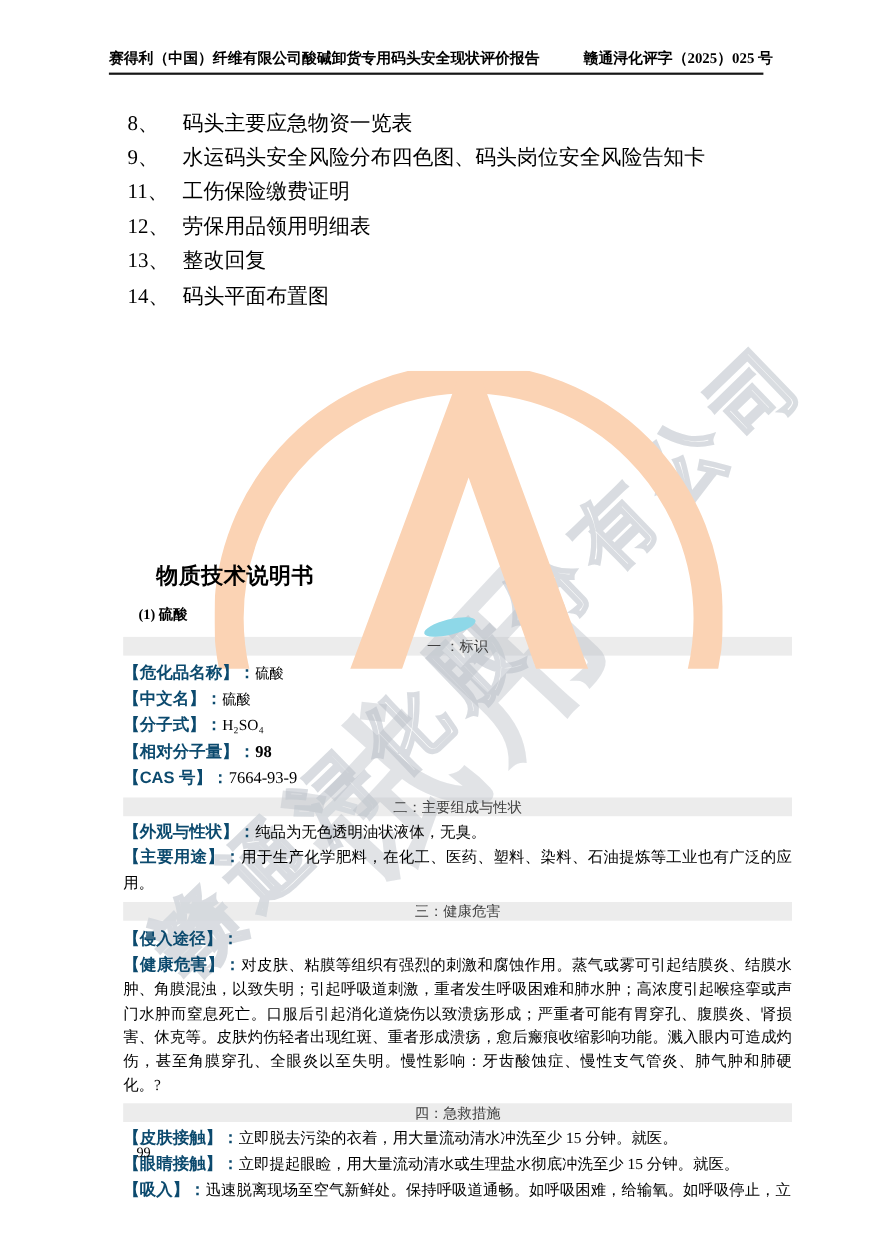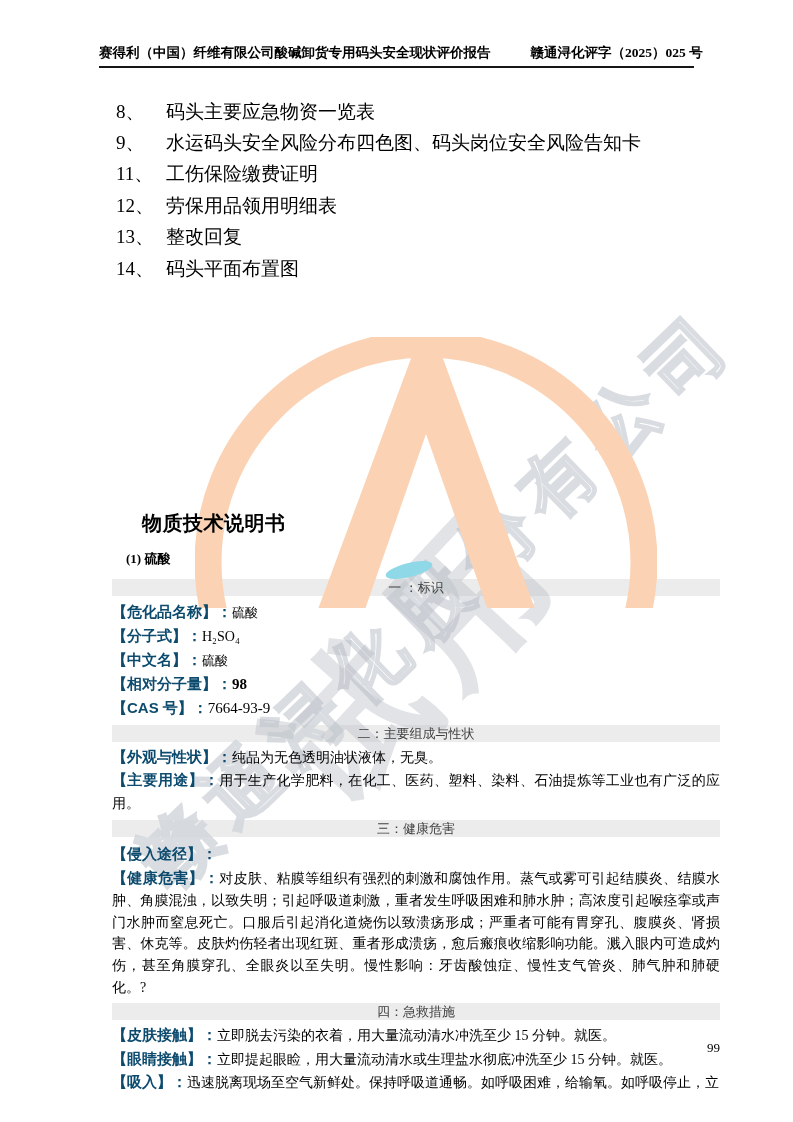--- a/index.html
+++ b/index.html
@@ -52,21 +52,21 @@
             font-size:13px; font-family:"Liberation Sans","DejaVu Sans",sans-serif; color:#404040; }
   .sec { padding:4px 0 5px 0; }
   .row { margin:0; line-height:23px; font-size:14px; text-align:justify; }
   .sec-tight .row { line-height:22.4px; }
   .lbl { font-family:"Liberation Sans","DejaVu Sans",sans-serif; font-weight:bold; font-size:15px; color:#0c4a6e; }
   .val {}
   .val-sm { font-size:13px; }
   .val-b  { font-weight:bold; font-size:15px; }
   .para .row { line-height:21.7px; }
   
-  .pagenum { position:absolute; left:112px; top:1040px; width:608px; text-align:right; font-size:13px; }
+  .pagenum { position:absolute; left:124px; top:1040px; width:608px; text-align:left; font-size:13px; }
 </style>
 </head>
 <body>
 
 <div class="page">
 
   <div class="wm-layer">
     <div class="wm-company">赣通浔化股份有公司</div>
     <div class="wm-trial">试用</div>
     <div class="wm-logo-clip">
@@ -113,22 +113,22 @@
   <h2 class="msds-title z2" style="margin:0;">物质技术说明书</h2>
   <h3 class="msds-sub z2" style="margin:0;">(1) 硫酸</h3>
 
   <div class="msds">
 
     <div class="banner">
       <span class="z2">一 ：标识</span>
     </div>
     <div class="sec">
       <p class="row z2"><span class="lbl">【危化品名称】：</span><span class="val val-sm">硫酸</span></p>
+      <p class="row z2"><span class="lbl">【中文名】：</span><span class="val val-sm">硫酸</span></p>
       <p class="row z2"><span class="lbl">【分子式】：</span><span class="val">H₂SO₄</span></p>
-      <p class="row z2"><span class="lbl">【中文名】：</span><span class="val val-sm">硫酸</span></p>
       <p class="row z2"><span class="lbl">【相对分子量】：</span><span class="val val-b">98</span></p>
       <p class="row z2"><span class="lbl">【CAS 号】：</span><span class="val" style="font-size:15px;">7664-93-9</span></p>
     </div>
 
     <div class="banner">
       <span class="z2">二：主要组成与性状</span>
     </div>
     <div class="sec sec-tight">
       <p class="row z2"><span class="lbl">【外观与性状】：</span><span class="val">纯品为无色透明油状液体，无臭。</span></p>
       <p class="row z2"><span class="lbl">【主要用途】：</span><span class="val">用于生产化学肥料，在化工、医药、塑料、染料、石油提炼等工业也有广泛的应用。</span></p>

